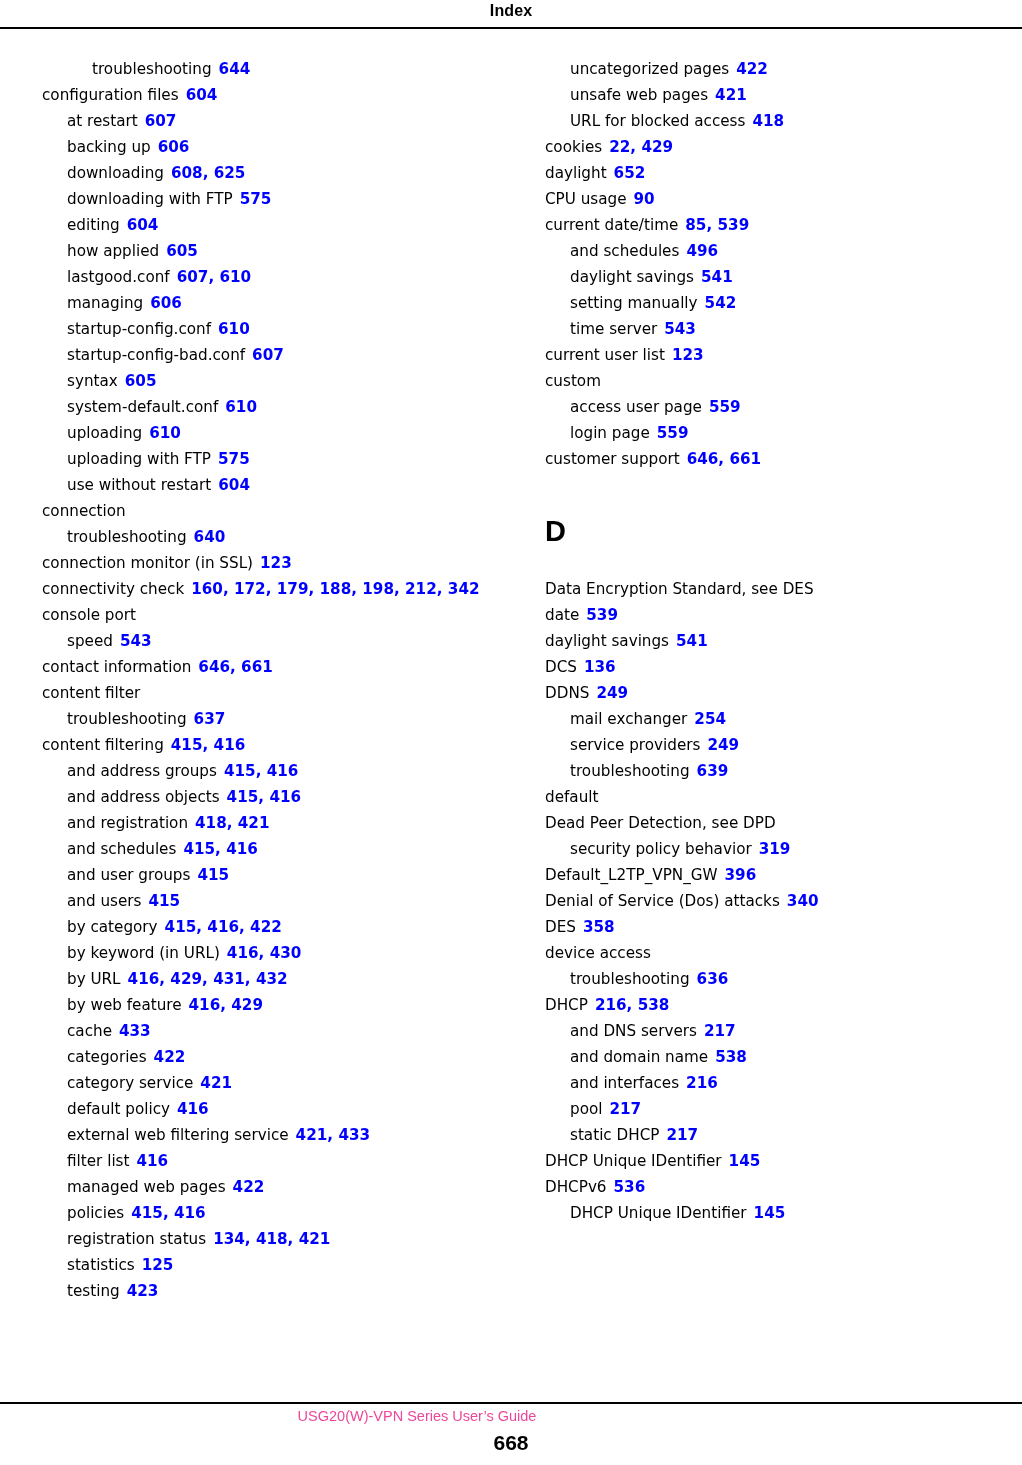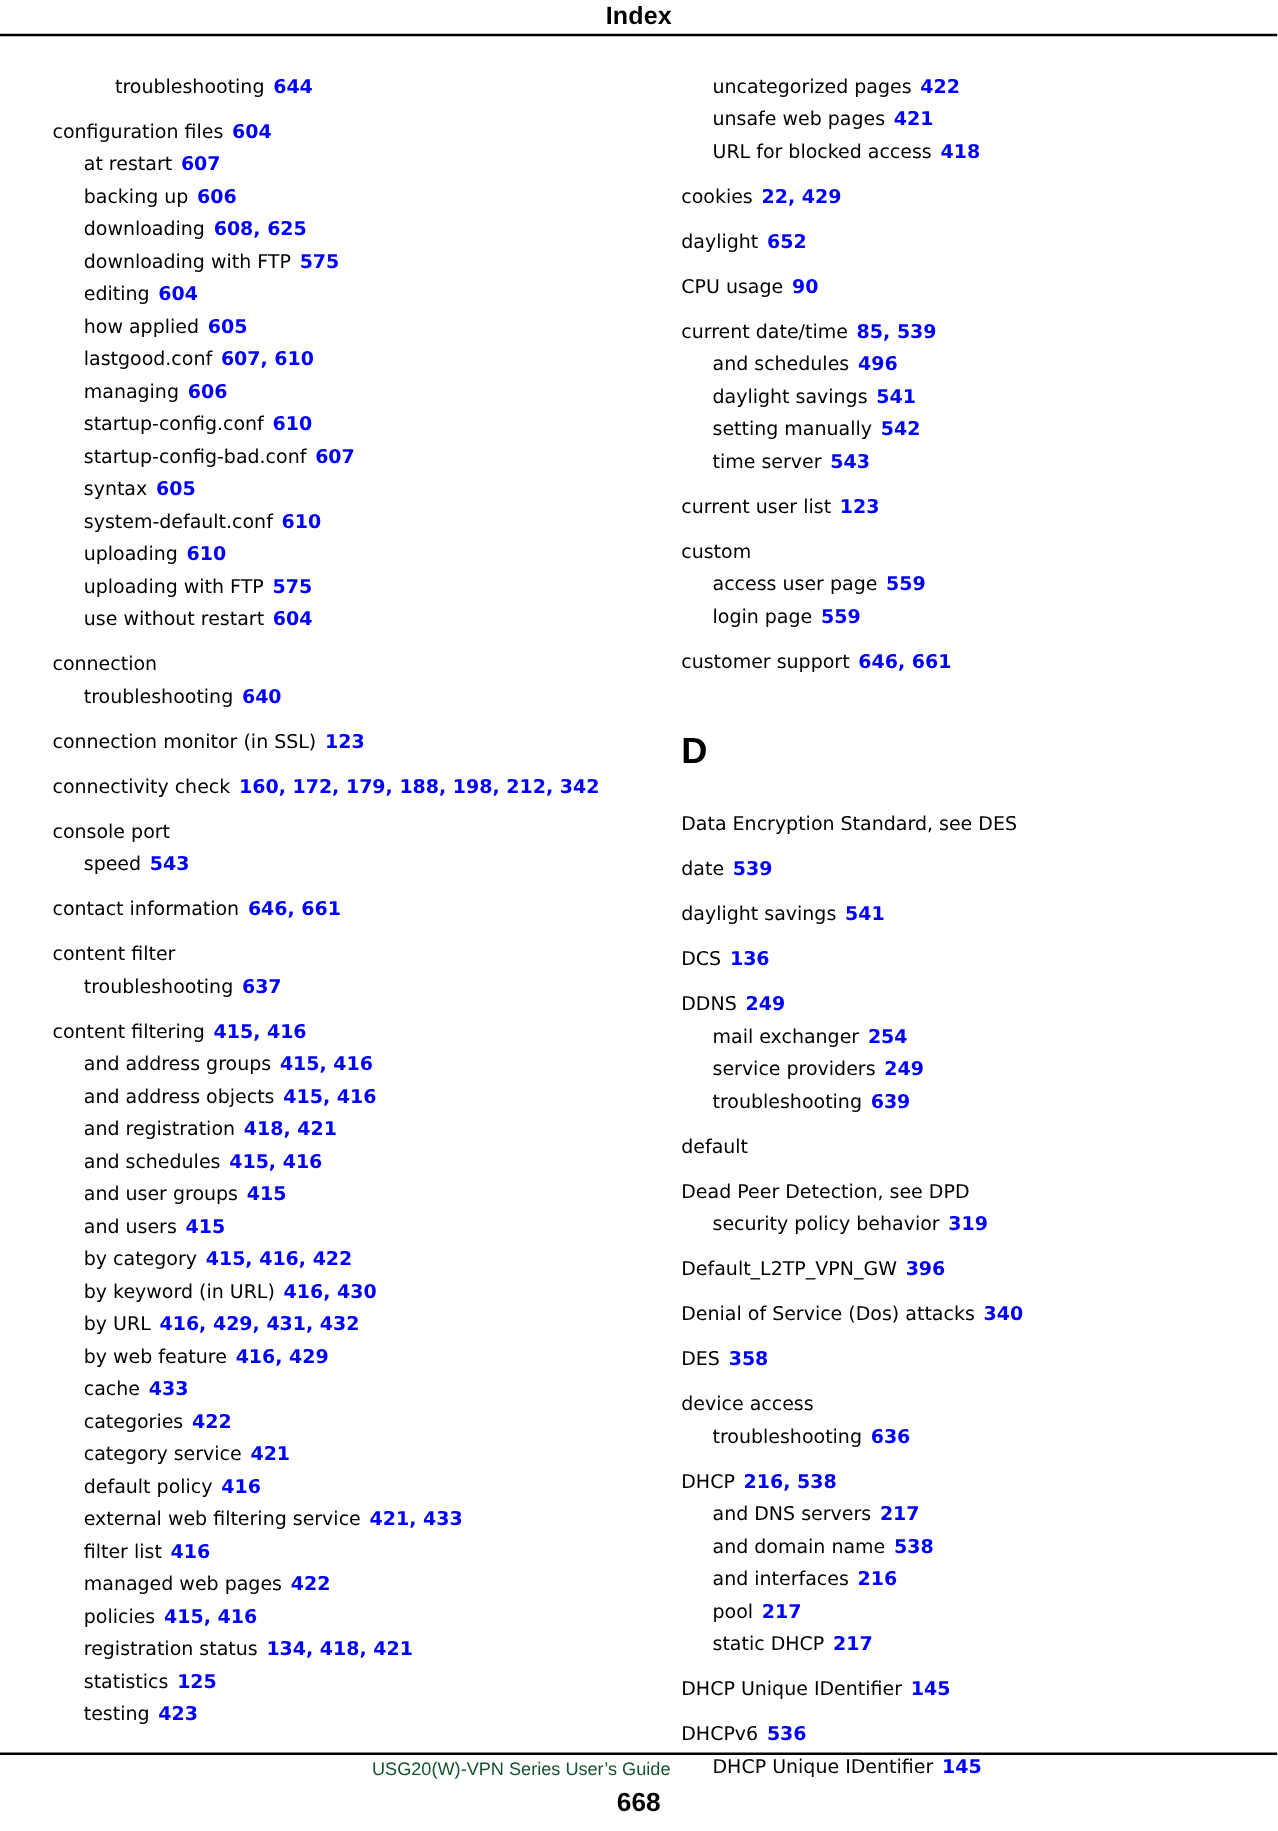--- a/index.html
+++ b/index.html
@@ -25,21 +25,21 @@
     height: 30px;
   }
   #page-header .header-title {
     position: absolute;
     top: 2px;
     left: 0;
     width: 1022px;
     text-align: center;
     font-family: "Liberation Sans", sans-serif;
     font-weight: bold;
-    font-size: 20px;
+    font-size: 16px;
     letter-spacing: 0.1px;
   }
   #header-rule {
     position: absolute;
     top: 27px;
     left: 0;
     width: 1022px;
     height: 2px;
     background: #000000;
   }
@@ -66,21 +66,21 @@
     line-height: 26px;
     white-space: nowrap;
     color: #000000;
   }
   
   .lvl0 { padding-left: 0px;  }
   .lvl1 { padding-left: 25px; }
   .lvl2 { padding-left: 50px; }
 
   
-  .group-gap { margin-top: 10px; }
+  .group-gap { }
 
   .entry .term { color: #000000; }
   .entry .pages {
     color: #0000ff;
     font-weight: bold;
     margin-left: 7px;
   }
   .entry .pages .sep {
     font-weight: bold;
     color: #0000ff;
@@ -109,21 +109,21 @@
     position: absolute;
     left: 0;
     top: 1406px;
     width: 1022px;
   }
   #page-footer .footer-title {
     width: 834px;
     text-align: center;
     font-family: "Liberation Sans", sans-serif;
     font-size: 14.5px;
-    color: #14532d;
+    color: #ec4899;
     line-height: 20px;
   }
   #page-footer .footer-pagenum {
     width: 1022px;
     text-align: center;
     font-family: Liberation Sans, sans-serif;
     font-weight: bold;
     font-size: 21px;
     color: #000000;
     line-height: 28px;

